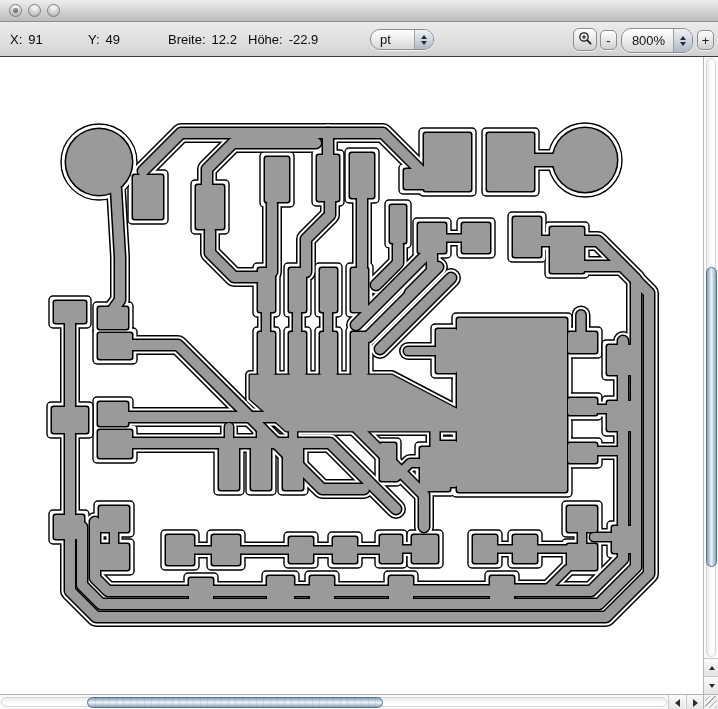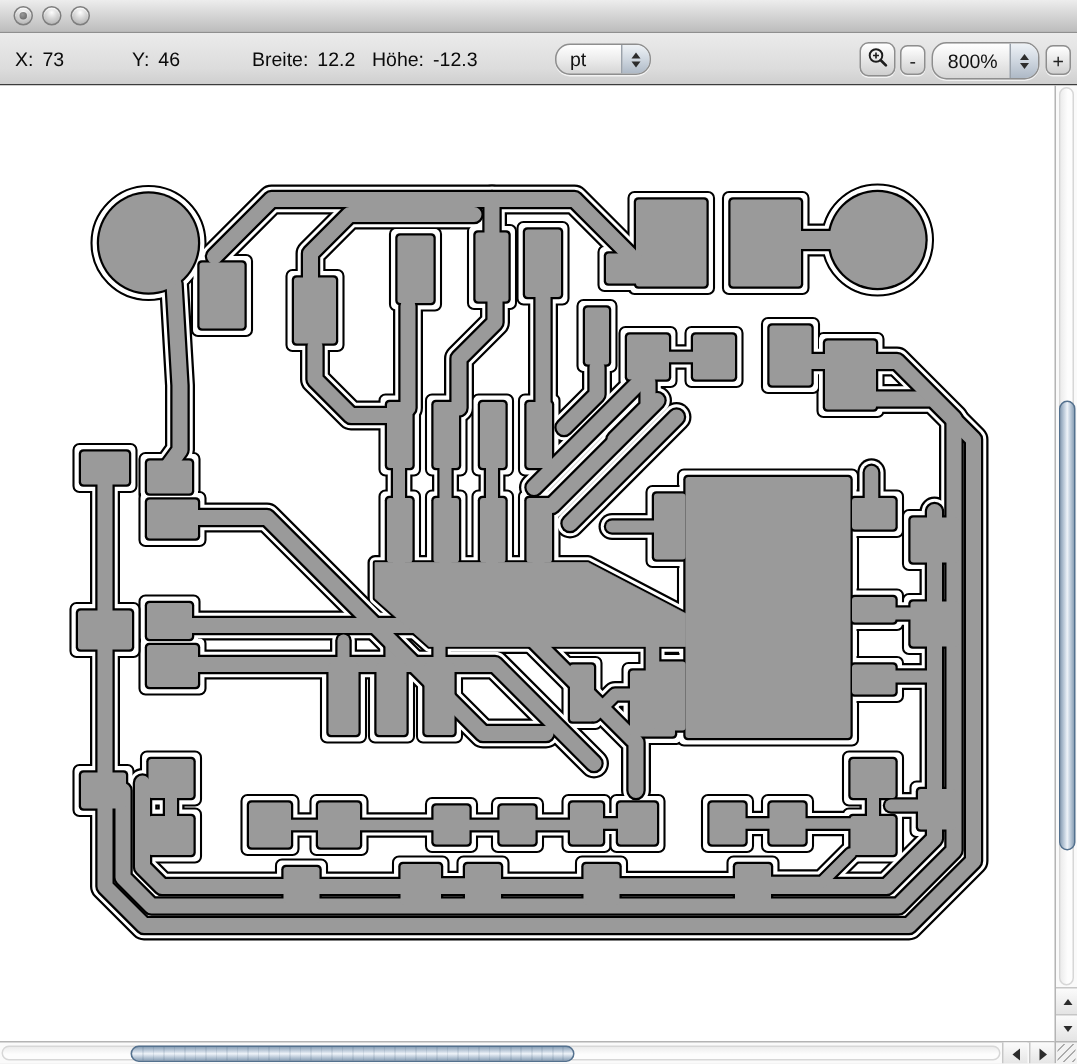--- a/index.html
+++ b/index.html
@@ -105,33 +105,33 @@
 
   <div class="titlebar">
     <div class="tl dot" style="left:9px"></div>
     <div class="tl" style="left:28px"></div>
     <div class="tl" style="left:47px"></div>
   </div>
 
   <div class="toolbar">
     <div class="field" style="left:10px">
       <span>X:</span>
-      <span>73</span>
+      <span>91</span>
     </div>
     <div class="field" style="left:88px">
       <span>Y:</span>
-      <span>46</span>
+      <span>49</span>
     </div>
     <div class="field" style="left:168px">
       <span>Breite:</span>
       <span>12.2</span>
     </div>
     <div class="field" style="left:248px">
       <span>Höhe:</span>
-      <span>-12.3</span>
+      <span>-22.9</span>
     </div>
 
     <div class="popup" style="left:370px;top:7px;width:64px;height:21px">
       <span class="val">pt</span>
       <span class="stepper">
         <span class="tri-up"></span>
           <span class="tri-down"></span>
       </span>
     </div>
 

